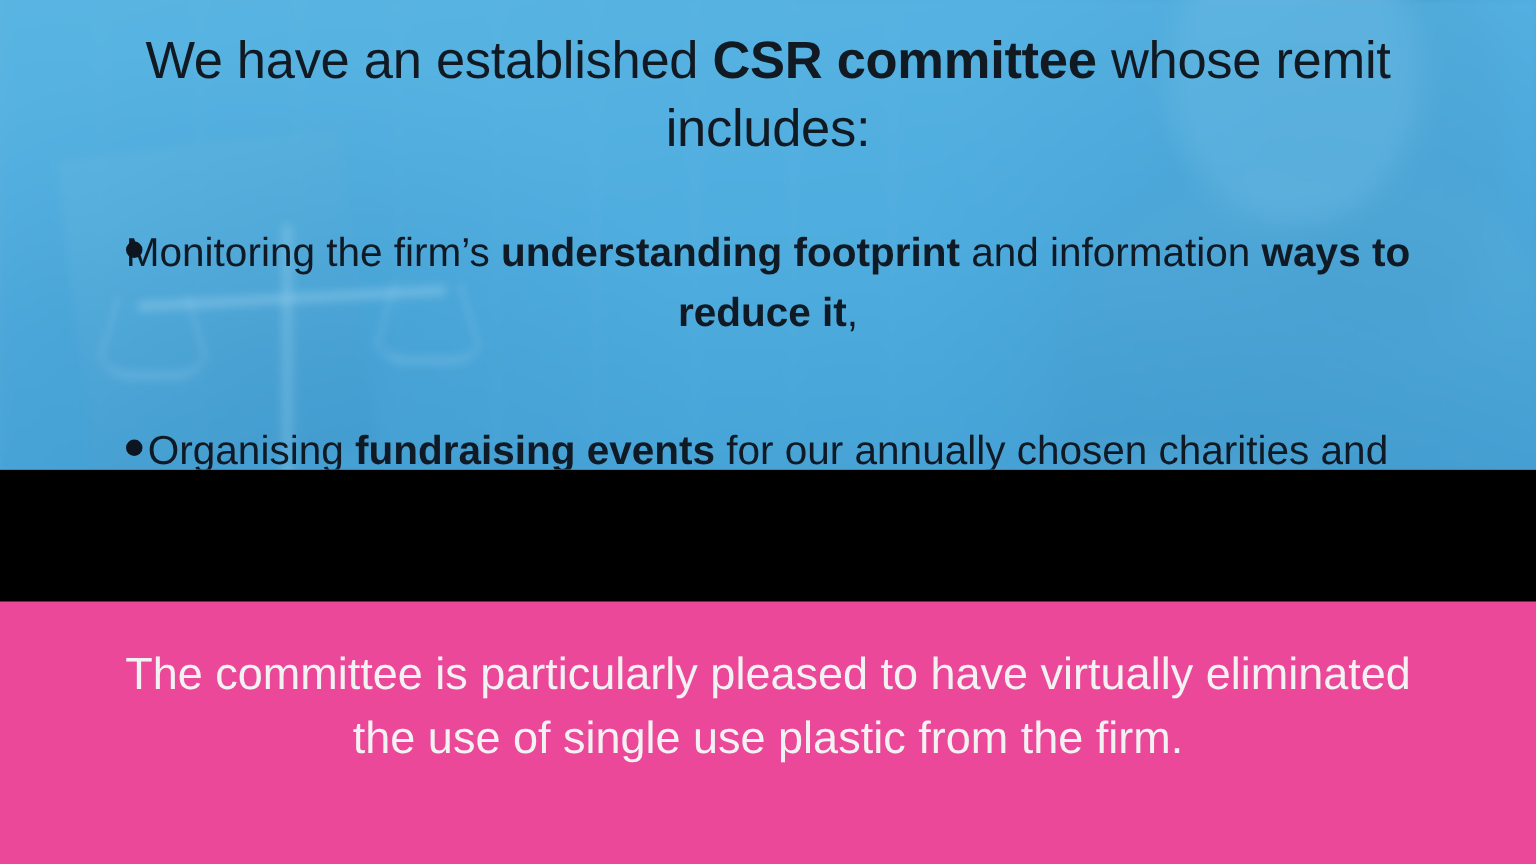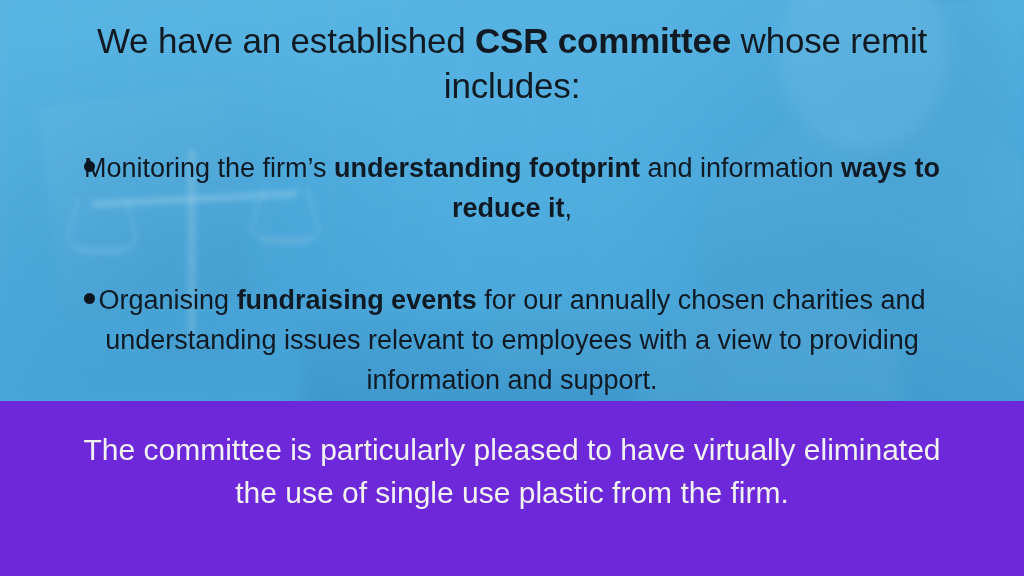--- a/index.html
+++ b/index.html
@@ -15,21 +15,21 @@
     font-family: "Liberation Sans", sans-serif;
     background: #000000;
   }
 
   
   .blue-region {
     position: absolute;
     left: 0;
     top: 0;
     width: 1024px;
-    height: 401px;
+    height: 313px;
     overflow: hidden;
     background: #7dd3fc;
     text-decoration: underline;
   }
   
   .bg-photo {
     position: absolute;
     inset: 0;
     filter: blur(2px);
   }
@@ -232,21 +232,21 @@
   }
   .bullet-row b { font-weight: 700; }
 
   
   .footer-band {
     position: absolute;
     left: 0;
     top: 401px;
     width: 1024px;
     height: 175px;
-    background: #6d28d9;
+    background: #ec4899;
   }
   .footer-text {
     position: absolute;
     left: 62px;
     top: 27px;
     width: 900px;
     text-align: center;
     color: #f2f2f2;
     font-size: 30px;
     line-height: 43px;

